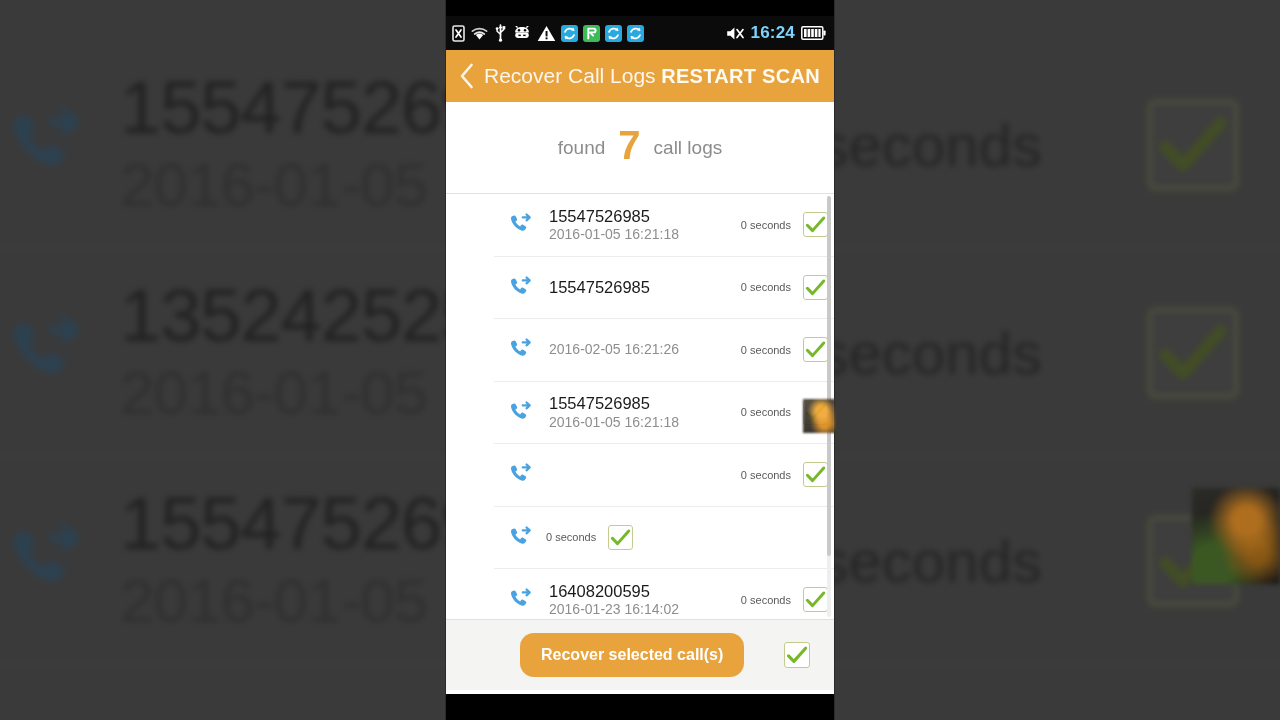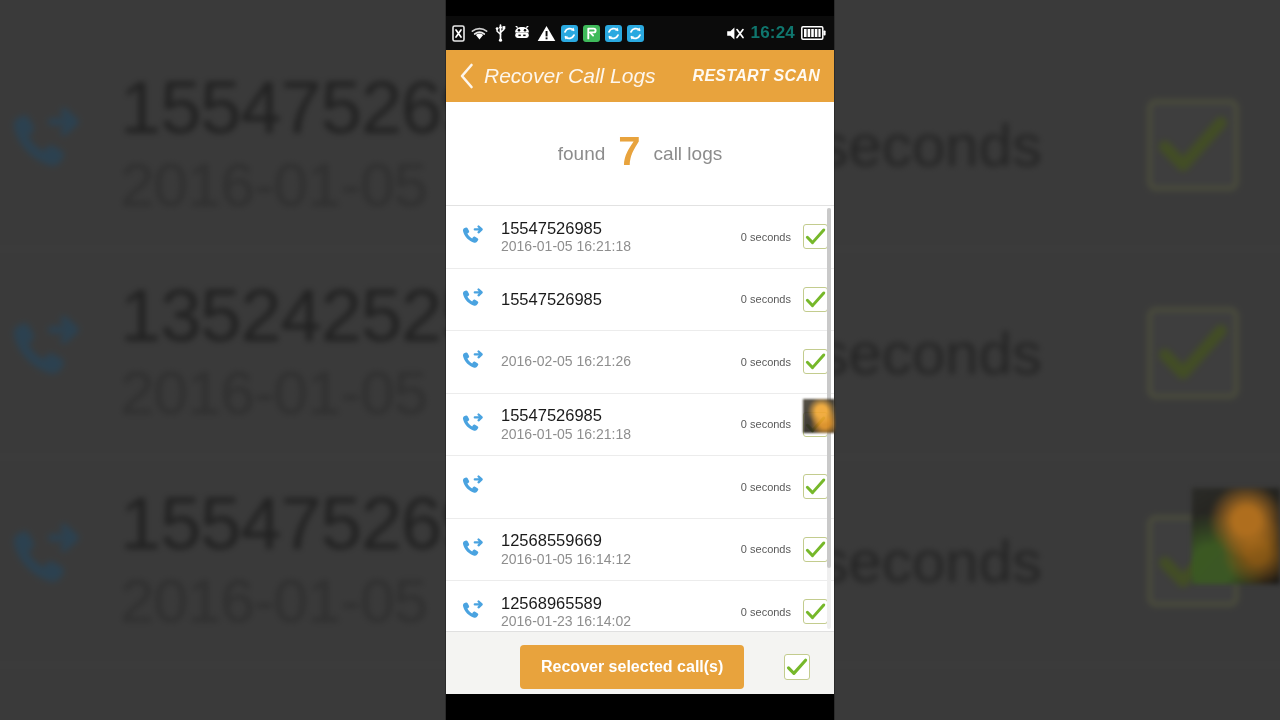--- a/index.html
+++ b/index.html
@@ -99,51 +99,50 @@
     height:34px; background:#0b0b0b;
     display:flex; align-items:center;
     padding:0 8px 0 6px;
     color:#fff;
   }
   .sb-left{ display:flex; align-items:center; gap:5px; flex:1 1 auto; }
   .sb-right{ display:flex; align-items:center; gap:6px; }
   .sb-ico{ display:flex; align-items:center; }
   .sb-ico svg{ display:block; }
   .sb-time{
-    font-size:17px; font-weight:bold; letter-spacing:.2px; color:#0f766e;
+    font-size:17px; font-weight:bold; letter-spacing:.2px; color:#7dd3fc;
   }
   .sb-sync{ width:17px; height:17px; border-radius:3px; position:relative; }
   .sb-sync.blue{ background:#2aa9e0; }
   .sb-sync.green{ background:#3fba5a; }
   .sb-sync svg{ position:absolute; inset:0; }
 
   
   #appbar{
     height:52px; background:#e8a33d;
     display:flex; align-items:center;
     padding:0 14px 0 10px;
-    font-style:italic;
   }
   #back-chevron{
     width:22px; height:30px; flex:0 0 22px;
     display:flex; align-items:center; justify-content:center;
     cursor:pointer;
   }
   #appbar-title{
     font-size:21px; color:#fdf6ec; margin-left:6px;
     flex:1 1 auto; white-space:nowrap;
   }
   #restart-scan{
-    font-size:16px; font-weight:bold; color:#fffaf2;
+    font-size:20px; font-weight:bold; color:#fffaf2;
     letter-spacing:.3px; white-space:nowrap; cursor:pointer;
   }
 
   
   #found-bar{
-    height:104px; background:#fff;
+    height:92px; background:#fff;
     display:flex; align-items:center; justify-content:center;
     gap:13px;
     border-bottom:1px solid #e2e2e2;
   }
   .found-word{ font-size:19px; color:#8c8c8c; }
   #found-count{
     font-size:40px; font-weight:bold; color:#e8a33d; line-height:1;
     position:relative; top:-3px;
   }
 
@@ -155,20 +154,21 @@
     overflow:hidden;
   }
   #list{ position:relative; }
   .row{
     height:62.5px;
     display:flex; align-items:center;
     padding:0 6px 0 14px;
     border-bottom:1px solid #ececec;
     background:#fff;
     cursor:pointer;
+    margin-left:48px;
   }
   .row-icon{
     width:38px; flex:0 0 38px;
     display:flex; align-items:center; justify-content:flex-start;
   }
   .row-icon svg{ width:25px; height:25px; }
   .row-main{ flex:1 1 auto; min-width:0; padding-left:3px; }
   .row-number{
     font-size:16.5px; color:#1a1a1a; line-height:1.26;
     white-space:nowrap; overflow:hidden;
@@ -208,21 +208,21 @@
   #bottombar{
     height:71px; background:#f4f4f2;
     border-top:1px solid #e0e0e0;
     display:flex; align-items:center;
     padding:0 14px 0 0;
   }
   #recover-btn{
     margin-left:74px;
     background:#e8a33d;
     color:#fff; font-size:16px; font-weight:bold;
-    border:none; border-radius:4px;
+    border:none; border-radius:14px;
     padding:13px 21px;
     cursor:pointer;
     font-family:"Liberation Sans", sans-serif;
   }
   #bottom-check{
     margin-left:auto; margin-right:10px;
     width:26px; height:26px;
     border:1px solid #c3cc8e; border-radius:3px;
     background:#fff;
     display:flex; align-items:center; justify-content:center;
@@ -511,40 +511,36 @@
             </svg>
           </div>
         </div>
         <div class="row">
           <div class="row-icon">
             <svg viewBox="0 0 24 24" fill="none">
       <path d="M5.2 3.6c.7-.5 1.7-.3 2.1.5l1.3 2.3c.4.7.2 1.6-.5 2.1l-1 .7c.9 2 2.6 3.7 4.6 4.6l.7-1c.5-.7 1.4-.9 2.1-.5l2.3 1.3c.8.4 1 1.4.5 2.1l-1 1.4c-.6.8-1.7 1.2-2.7.9C8.6 16.6 4 12 2.9 6.7c-.2-1 .2-2 1-2.6l1.3-.5z" fill="#4aa3e0"></path>
       <path d="M14.2 5.2h6M17.8 2.4l3 2.8-3 2.8" stroke="#4aa3e0" stroke-width="2.2" stroke-linecap="round" stroke-linejoin="round" fill="none"></path>
     </svg>
           </div>
+       <div class="row-dur">0 seconds</div>
+       <div class="row-check">
+            <svg viewBox="0 0 24 24">
+              <path d="M3.5 12.8l5.4 5.6L20.6 5.2" stroke="#76b82a" stroke-width="3.1" fill="none" stroke-linecap="round" stroke-linejoin="round"></path>
+            </svg>
+          </div>
+        </div>
+        <div class="row">
+          <div class="row-icon">
+            <svg viewBox="0 0 24 24" fill="none">
+      <path d="M5.2 3.6c.7-.5 1.7-.3 2.1.5l1.3 2.3c.4.7.2 1.6-.5 2.1l-1 .7c.9 2 2.6 3.7 4.6 4.6l.7-1c.5-.7 1.4-.9 2.1-.5l2.3 1.3c.8.4 1 1.4.5 2.1l-1 1.4c-.6.8-1.7 1.2-2.7.9C8.6 16.6 4 12 2.9 6.7c-.2-1 .2-2 1-2.6l1.3-.5z" fill="#4aa3e0"></path>
+      <path d="M14.2 5.2h6M17.8 2.4l3 2.8-3 2.8" stroke="#4aa3e0" stroke-width="2.2" stroke-linecap="round" stroke-linejoin="round" fill="none"></path>
+    </svg>
+          </div>
        <div class="row-main">
-         <div class="row-number">12568559669</div>
-         <div class="row-date">2016-01-05 16:14:12</div>
-       </div>
-       <div class="row-dur">0 seconds</div>
-       <div class="row-check">
-            <svg viewBox="0 0 24 24">
-              <path d="M3.5 12.8l5.4 5.6L20.6 5.2" stroke="#76b82a" stroke-width="3.1" fill="none" stroke-linecap="round" stroke-linejoin="round"></path>
-            </svg>
-          </div>
-        </div>
-        <div class="row">
-          <div class="row-icon">
-            <svg viewBox="0 0 24 24" fill="none">
-      <path d="M5.2 3.6c.7-.5 1.7-.3 2.1.5l1.3 2.3c.4.7.2 1.6-.5 2.1l-1 .7c.9 2 2.6 3.7 4.6 4.6l.7-1c.5-.7 1.4-.9 2.1-.5l2.3 1.3c.8.4 1 1.4.5 2.1l-1 1.4c-.6.8-1.7 1.2-2.7.9C8.6 16.6 4 12 2.9 6.7c-.2-1 .2-2 1-2.6l1.3-.5z" fill="#4aa3e0"></path>
-      <path d="M14.2 5.2h6M17.8 2.4l3 2.8-3 2.8" stroke="#4aa3e0" stroke-width="2.2" stroke-linecap="round" stroke-linejoin="round" fill="none"></path>
-    </svg>
-          </div>
-       <div class="row-main">
-         <div class="row-number">12568965589</div>
+         <div class="row-number">16408200595</div>
          <div class="row-date">2016-01-23 16:14:02</div>
        </div>
        <div class="row-dur">0 seconds</div>
        <div class="row-check">
             <svg viewBox="0 0 24 24">
               <path d="M3.5 12.8l5.4 5.6L20.6 5.2" stroke="#76b82a" stroke-width="3.1" fill="none" stroke-linecap="round" stroke-linejoin="round"></path>
             </svg>
           </div>
         </div>
       </div>

